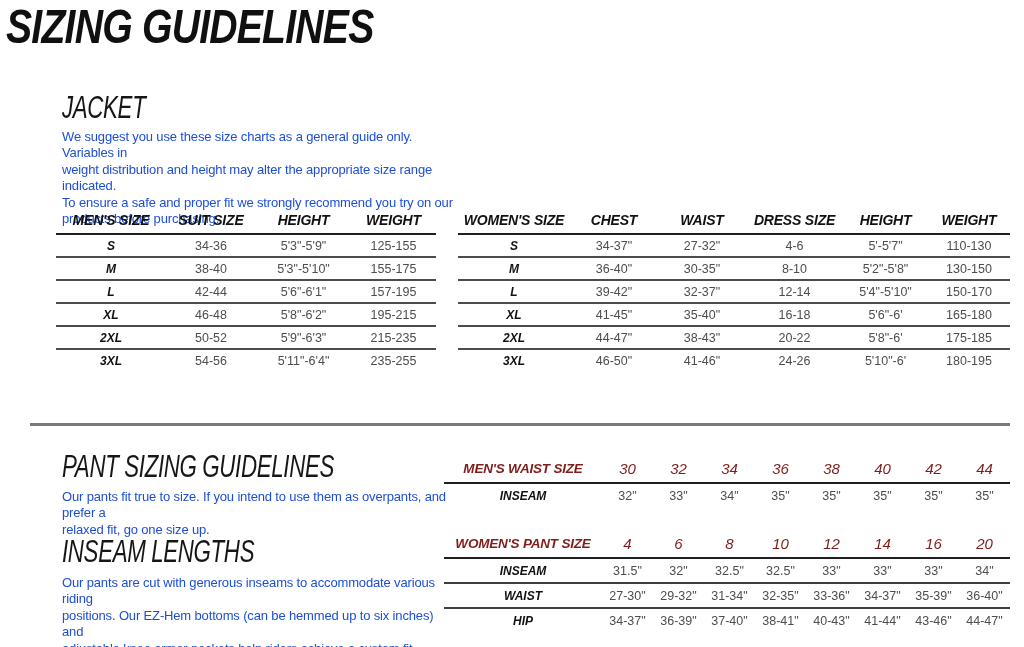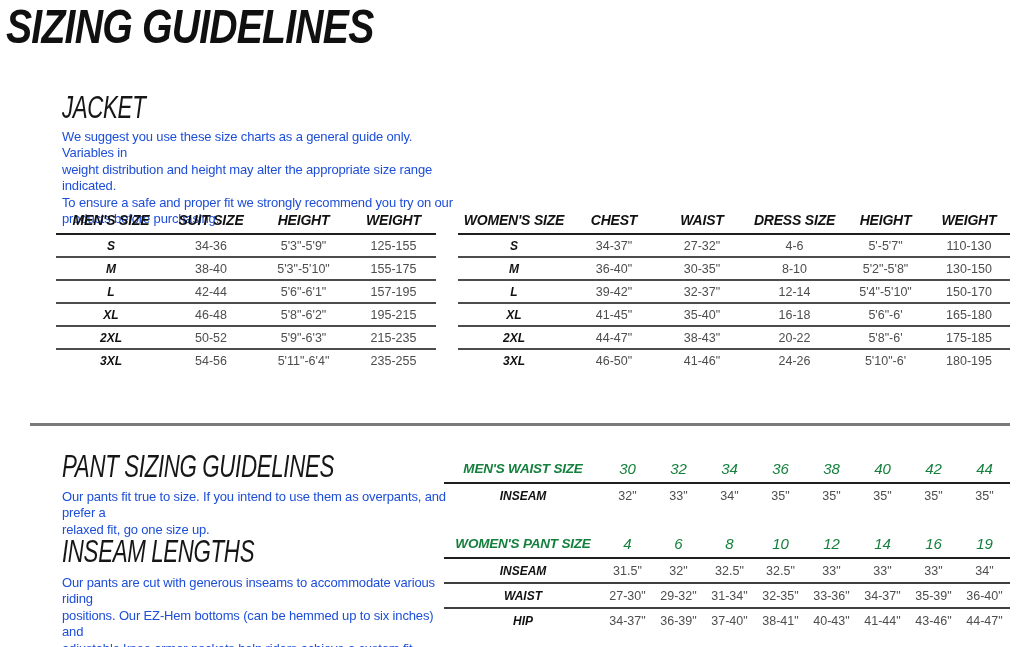--- a/index.html
+++ b/index.html
@@ -51,21 +51,21 @@
   .t-womens-jacket th:first-child, .t-womens-jacket td:first-child { width:112px; }
   .t-womens-jacket th:nth-child(2) { width:88px; }
   .t-womens-jacket th:nth-child(3) { width:88px; }
   .t-womens-jacket th:nth-child(4) { width:97px;margin-top:8px; }
   .t-womens-jacket th:nth-child(5) { width:85px; }
   .t-womens-jacket th:nth-child(6) { width:82px; }
 
   .pant-table { width:566px; }
   .pant-table th:first-child, .pant-table td:first-child { width:158px; }
   .pant-table thead th {
-    font-size:15px; font-weight:400; font-style:italic; color:#15803d;
+    font-size:15px; font-weight:400; font-style:italic; color:#7f1d1d;
     border-bottom:2px solid #1f1f1f; height:28px; white-space:nowrap;
   }
   .pant-table thead th.first { font-size:13.5px; font-weight:700; letter-spacing:-0.2px; }
   .pant-table tbody th {
     font-size:12px; font-weight:700; font-style:italic; color:#111; height:25px;
   }
   .pant-table tbody td { font-size:12.5px; color:#4d4d4d; height:25px; white-space:nowrap; }
   .pant-table tbody tr + tr th,
   .pant-table tbody tr + tr td { border-top:2px solid #3f3f3f; }
 
@@ -241,21 +241,21 @@
       <thead>
         <tr>
           <th class="first">WOMEN'S PANT SIZE</th>
           <th>4</th>
           <th>6</th>
           <th>8</th>
           <th>10</th>
           <th>12</th>
           <th>14</th>
           <th>16</th>
-          <th>19</th>
+          <th>20</th>
         </tr>
       </thead>
       <tbody>
         <tr>
           <th class="first">INSEAM</th>
           <td>31.5"</td>
           <td>32"</td>
           <td>32.5"</td>
           <td>32.5"</td>
           <td>33"</td>

